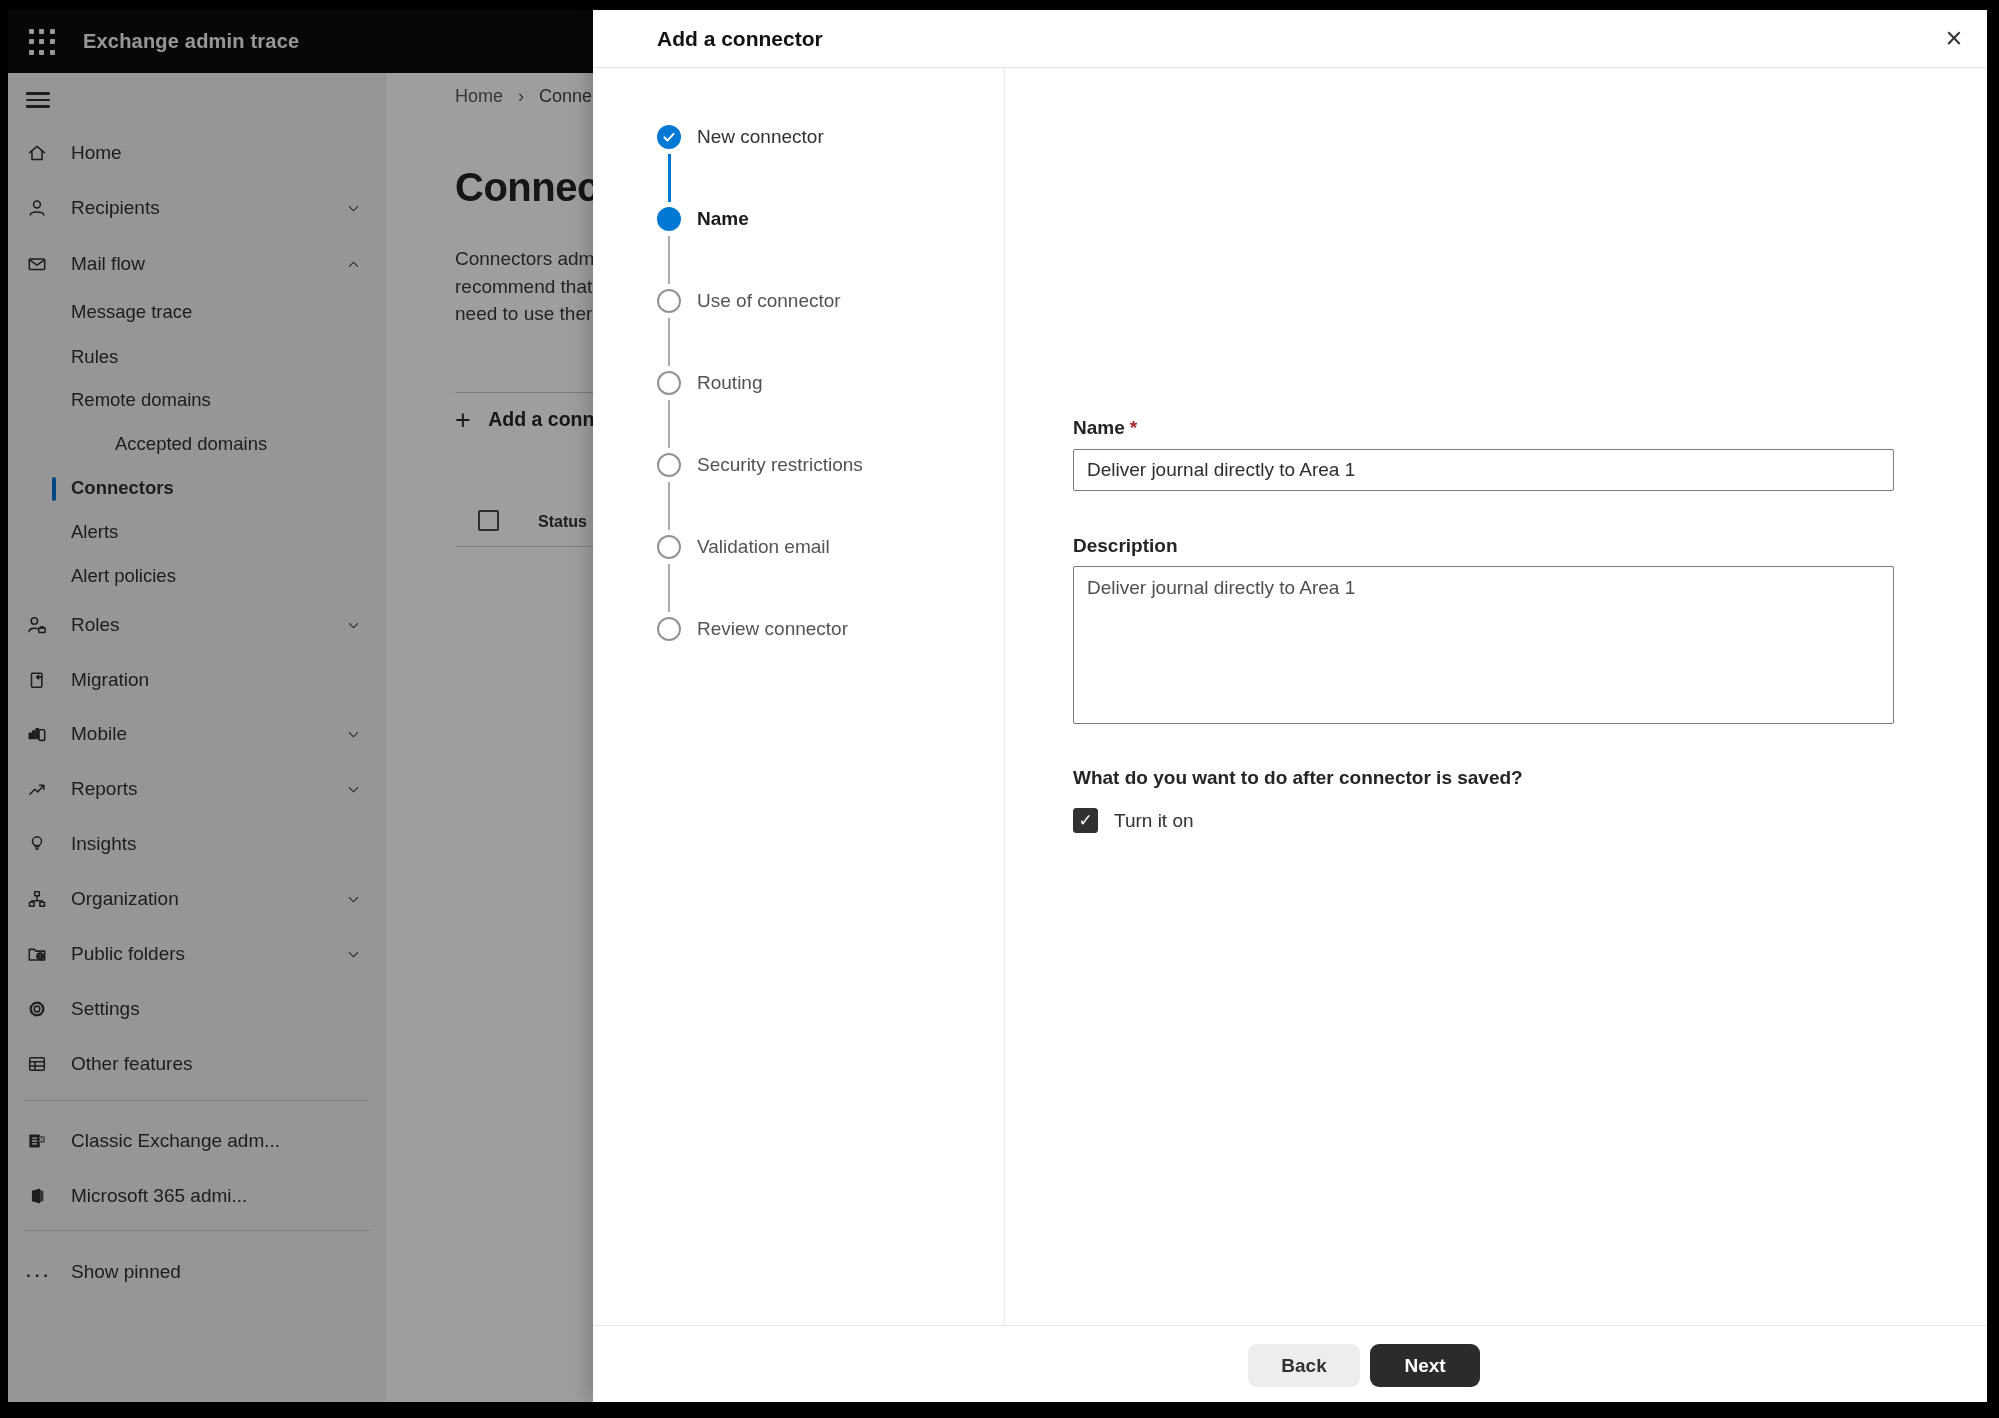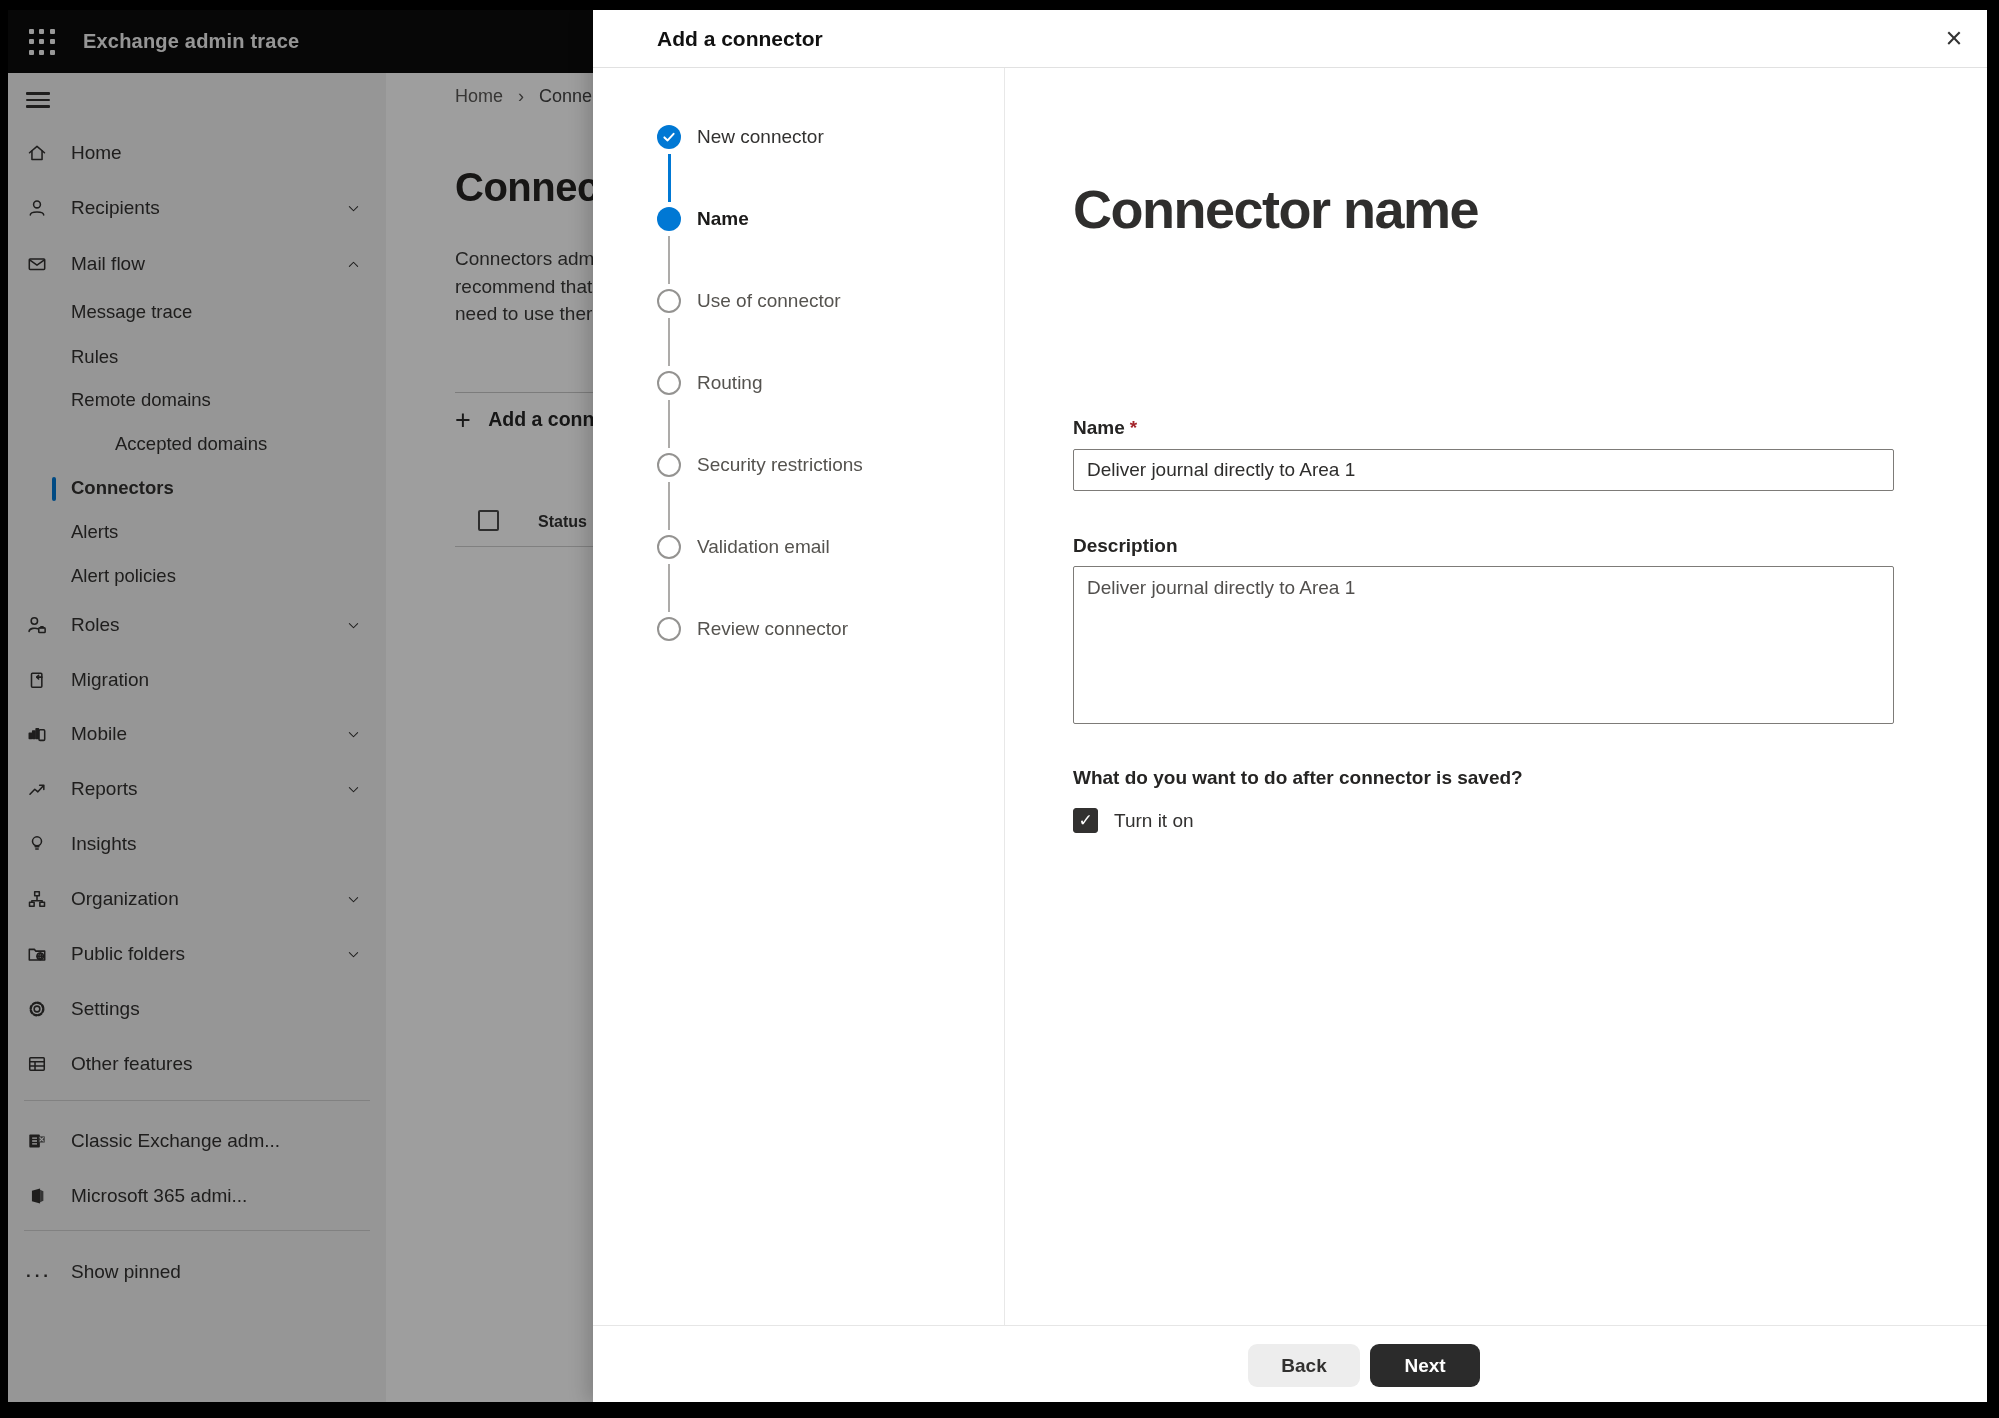--- a/index.html
+++ b/index.html
@@ -349,21 +349,20 @@
             <span class="dot"></span>
             <span class="slbl">Validation email</span>
           </div>
           <div class="step-line" style="top: 496px; height: 48px;"></div>
           <div class="step todo" style="top: 549px;">
             <span class="dot"></span>
             <span class="slbl">Review connector</span>
           </div>
         </div>
 
-      <div class="main-heading">Connector name</div>
 
       <div class="fld-label name-label">
         <span>Name</span><span class="req">*</span>
       </div>
       <input class="name-input" type="text" value="Deliver journal directly to Area 1" style="">
 
       <div class="fld-label desc-label">Description</div>
       <textarea class="desc-area" style="">Deliver journal directly to Area 1</textarea>
 
       <div class="fld-label question">What do you want to do after connector is saved?</div>

